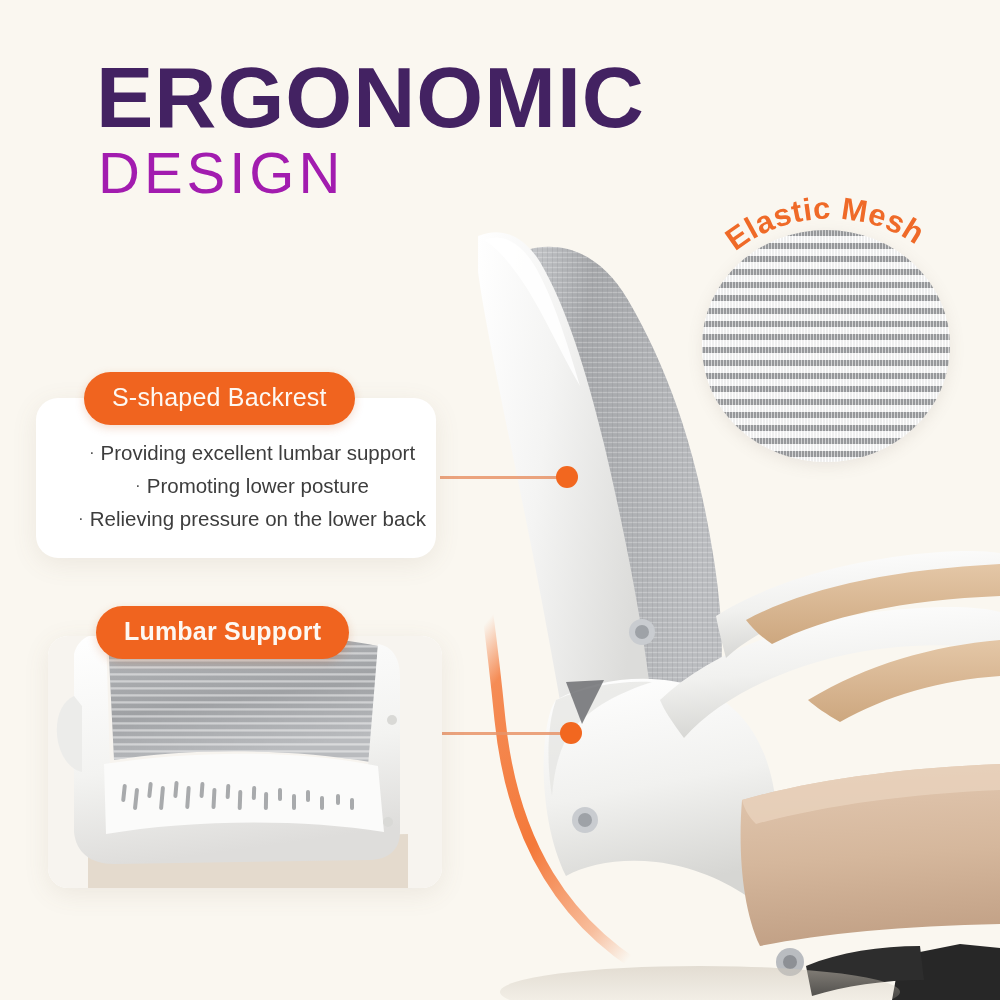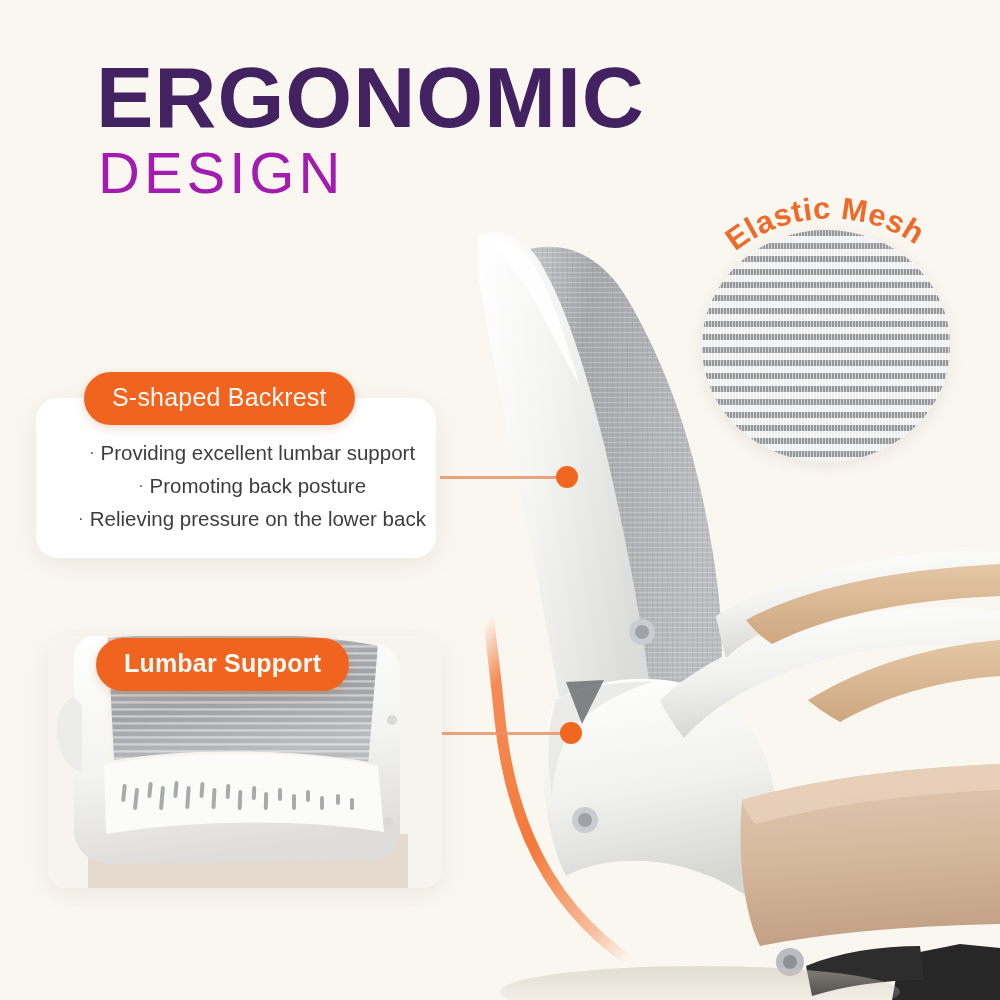--- a/index.html
+++ b/index.html
@@ -48,21 +48,21 @@
   #bullets div{white-space:nowrap;text-align:center;}
   #bullets .dot{color:#555;margin-right:6px;font-size:17px;vertical-align:2px;}
 
   
   #card-lumbar{
     position:absolute;left:48px;top:636px;width:394px;height:252px;
     background:#ffffff;border-radius:20px;overflow:hidden;
     box-shadow:0 6px 26px rgba(120,100,80,.10);
   }
   #badge-lumbar{
-    position:absolute;left:96px;top:638px;
+    position:absolute;left:96px;top:606px;
     background:#f0641f;color:#fdf8f2;
     font-size:25px;font-weight:700;letter-spacing:.2px;
     padding:11px 28px 13px;border-radius:30px;white-space:nowrap;
     box-shadow:0 3px 10px rgba(200,90,30,.22);
     z-index:6;
   }
 
   
   .conn-line{position:absolute;height:2.5px;background:#e79468;opacity:.85;}
   .conn-dot{position:absolute;width:22px;height:22px;border-radius:50%;background:#f2671f;}
@@ -248,21 +248,21 @@
     <div id="title-sub">DESIGN</div>
   </div>
 
   <div id="card-backrest"></div>
   <div id="badge-backrest">S-shaped Backrest</div>
   <div id="bullets">
     <div>
       <span class="dot">·</span><span>Providing excellent lumbar support</span>
     </div>
     <div>
-      <span class="dot">·</span><span>Promoting back posture</span>
+      <span class="dot">·</span><span>Promoting lower posture</span>
     </div>
     <div>
       <span class="dot">·</span><span>Relieving pressure on the lower back</span>
     </div>
   </div>
 
   <div id="card-lumbar">
     <svg viewBox="0 0 394 252" width="394" height="252" aria-hidden="true">
       <defs>
         <linearGradient id="gL1" x1="0" y1="0" x2="0.2" y2="1">

